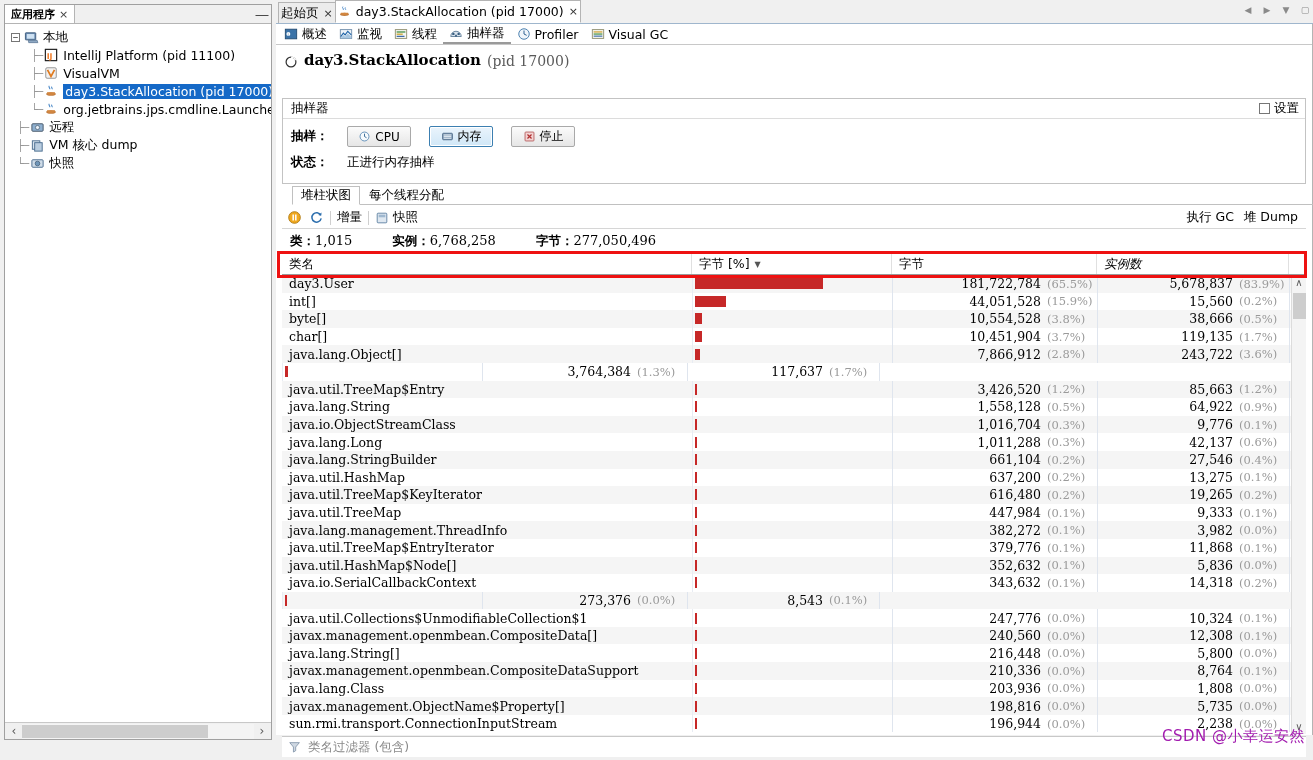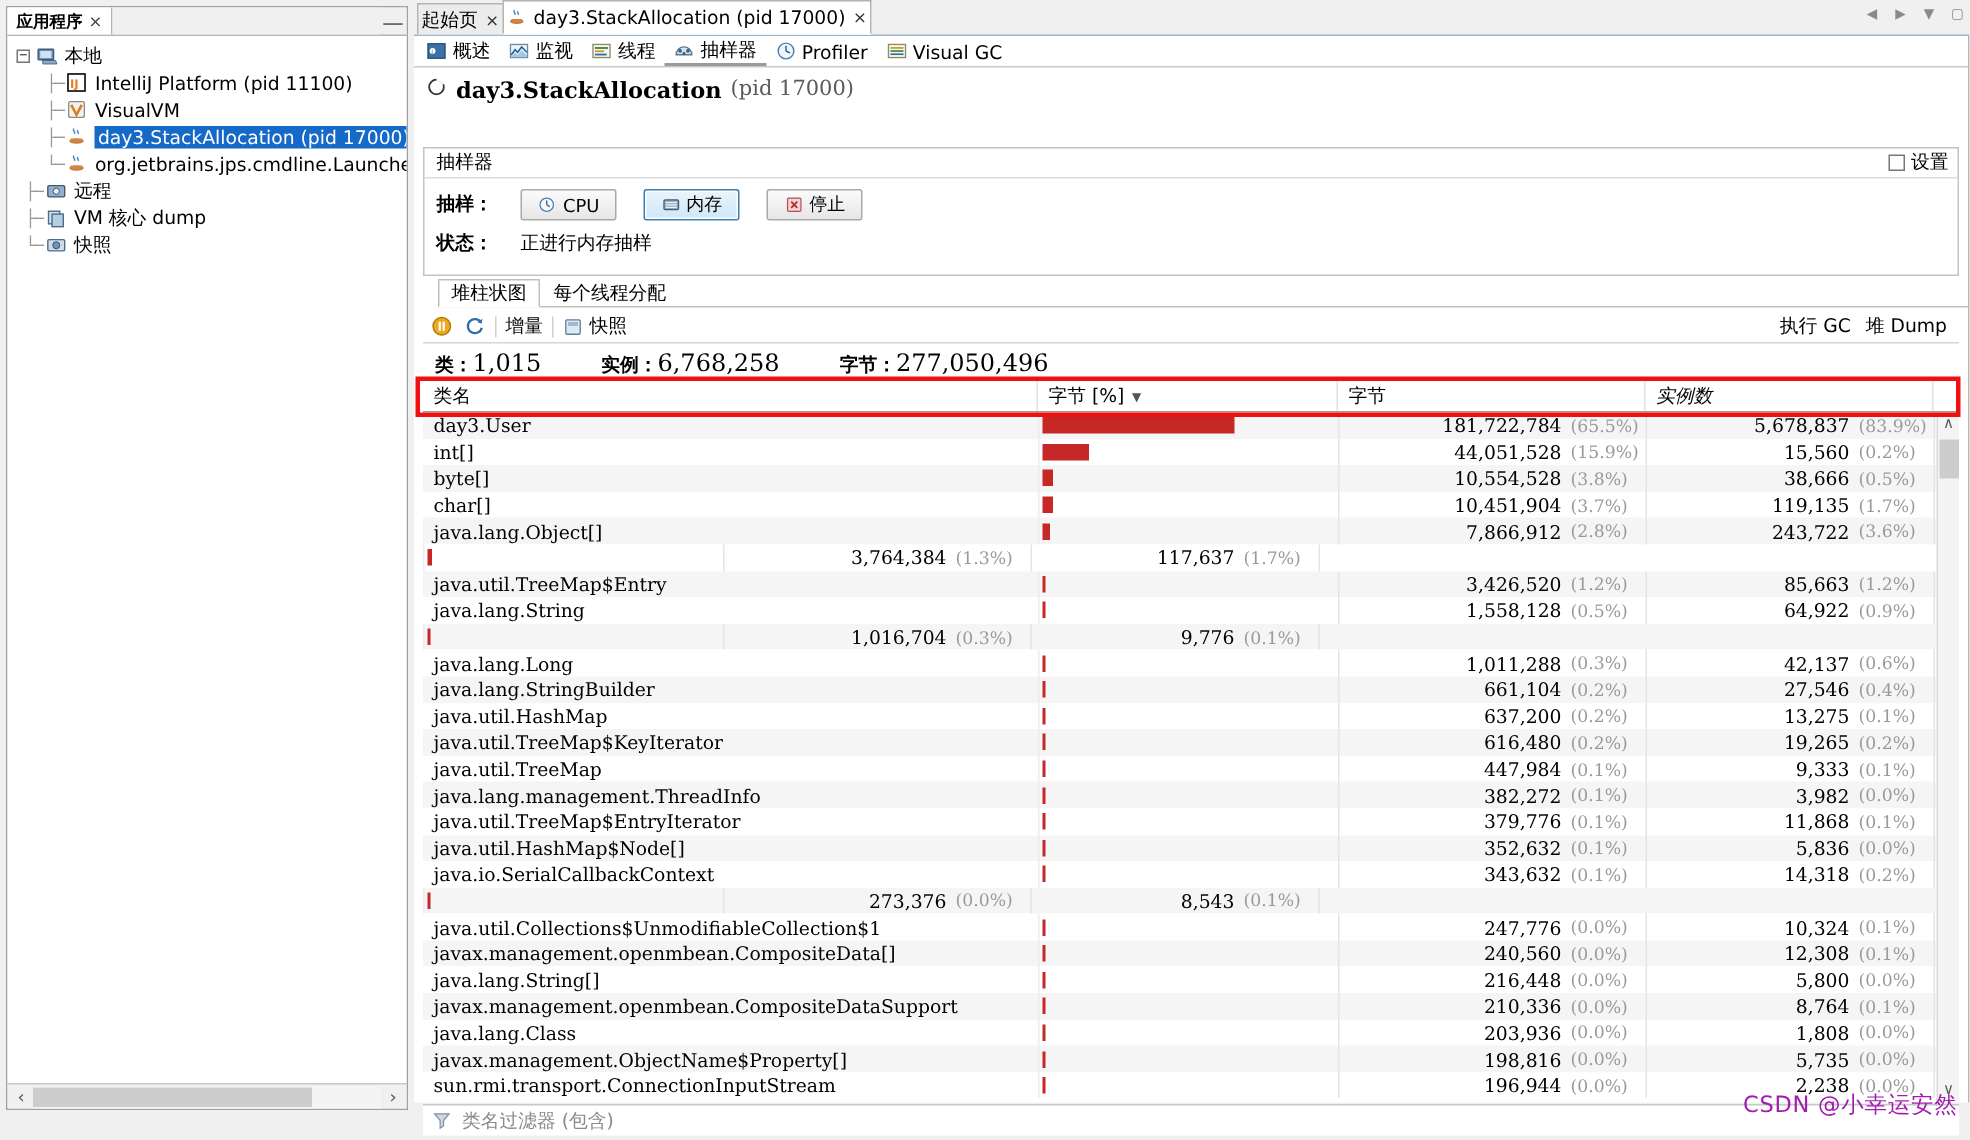--- a/index.html
+++ b/index.html
@@ -106,21 +106,21 @@
     padding-left: 2px; background: #fff; border-bottom: 1px solid #c8c8c8;
   }
   .sub-tab {
     display: flex; align-items:center; gap:4px; height: 20px; padding: 0 6px;
     font-size: 12.5px; font-family: "DejaVu Sans", sans-serif; cursor: pointer;
     white-space: nowrap;
   }
   .sub-tab.active { border-bottom: 2px solid #9a9a9a; font-weight: normal; }
 
   #app-title {
-    display:flex; align-items:flex-start; gap:6px; padding: 6px 0 6px 8px;
+    display:flex; align-items:flex-end; gap:6px; padding: 6px 0 6px 8px;
     font-family: "DejaVu Serif", serif;
   }
   #app-title .at-main { font-size: 15px; font-weight: bold; }
   #app-title .at-pid { font-size: 14px; color: #5a5a5a; }
 
   
   #sampler-box {
     position: absolute; left: 6px; top: 74px; width: 1024px; height: 86px;
     border: 1px solid #c3c3c3; background: #fff;
   }
@@ -177,21 +177,21 @@
   #gc-dump span { cursor: pointer; }
 
   #stats-row {
     position: absolute; left: 6px; top: 206px; width: 1024px; height: 24px;
     display:flex; align-items:center; gap: 40px; padding-left: 8px;
     border-bottom: 1px solid #d6d6d6; background: #fff;
     font-family: "DejaVu Sans", sans-serif;
   }
   .stat { font-size: 12.5px; }
   .stat b { font-weight: bold; }
-  .stat .sv { font-family: "DejaVu Serif", serif; font-size: 16px; }
+  .stat .sv { font-family: "DejaVu Serif", serif; font-size: 13px; }
 
   
   #table-wrap {
     position: absolute; left: 6px; top: 230px; width: 1024px; height: 480px;
     background: #fff; display: flex; flex-direction: column;
   }
   #thead {
     height: 21px; display: flex; background: #fff;
     border-bottom: 1px solid #9a9a9a; flex: 0 0 auto;
     font-family: "DejaVu Sans", sans-serif; font-size: 12.5px;
@@ -721,20 +721,21 @@
                   <span>1,558,128</span>
                   <span class="pct">(0.5%)</span>
                 </div>
                 <div class="td count">
                   <span>64,922</span>
                   <span class="pct">(0.9%)</span>
                 </div>
                 <div class="td tail"></div>
               </div>
               <div class="trow odd">
+                <div class="td name">java.io.ObjectStreamClass</div>
                 <div class="td bar">
                   <div class="barfill" style="width: 1.6px; background: rgb(198, 40, 40);"></div>
                 </div>
                 <div class="td bytes">
                   <span>1,016,704</span>
                   <span class="pct">(0.3%)</span>
                 </div>
                 <div class="td count">
                   <span>9,776</span>
                   <span class="pct">(0.1%)</span>

